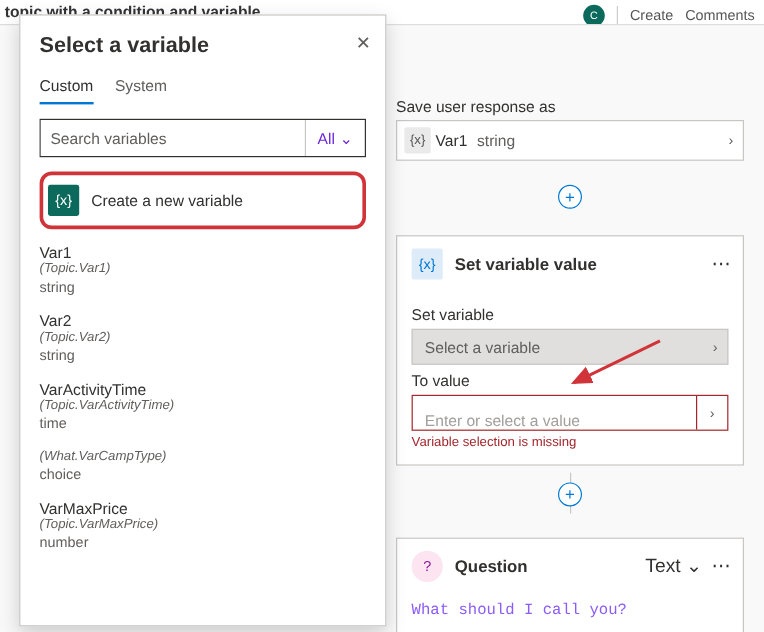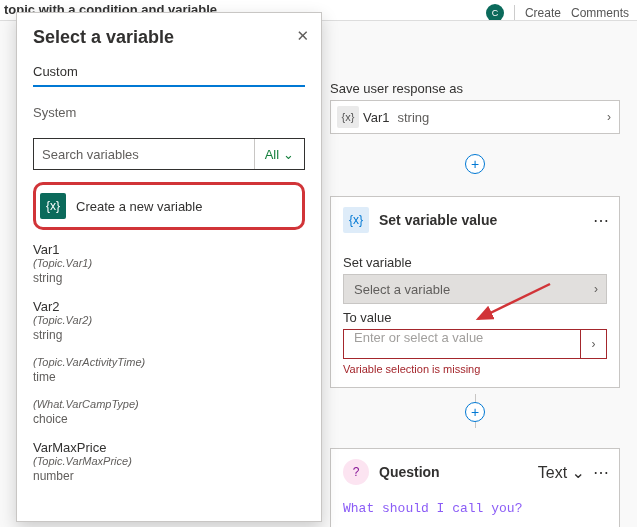--- a/index.html
+++ b/index.html
@@ -28,39 +28,39 @@
   
   .node-card { border:1px solid #c8c6c4; background:#fff; margin-top: 20px; }
   .node-header { display:flex; align-items:center; padding:10px 12px; gap:10px; position:relative; }
   .node-header .icon-box { width:26px; height:26px; background:#deecf9; display:flex; align-items:center; justify-content:center; color:#0078d4; font-size:12px; border-radius:2px; }
   .node-header .title { font-size:14px; font-weight:600; color:#323130; }
   .node-header .more { position:absolute; right:10px; font-size:16px; color:#323130; cursor:pointer; }
   .node-body { padding: 6px 12px 12px 12px; }
   .node-body .field-label { font-size:13px; font-weight:400; color:#323130; margin-top:6px; margin-bottom:4px; }
   .select-var-btn { width:100%; height:30px; background:#e1dfdd; border:1px solid #c8c6c4; display:flex; align-items:center; padding:0 10px; font-size:13px; color:#605e5c; position:relative; cursor:pointer; }
   .select-var-btn .chev { position:absolute; right:8px; font-size:12px; }
-  .to-value-input { width:100%; height:30px; border:1px solid #a4262c; display:flex; align-items:flex-start; padding:0 10px; font-size:13px; color:#a19f9d; position:relative; }
+  .to-value-input { width:100%; height:30px; border:1px solid #a4262c; display:flex; align-items:flex-end; padding:0 10px; font-size:13px; color:#a19f9d; position:relative; }
   .to-value-input .chev-box { position:absolute; right:0; top:0; bottom:0; width:26px; border-left:1px solid #a4262c; display:flex; align-items:center; justify-content:center; color:#605e5c; font-size:12px; cursor:pointer; }
   .error-text { font-size:11px; color:#a4262c; margin-top:4px; }
   
   .question-card .node-header .icon-box { background:#fce4f1; color:#881798; border-radius:50%; }
   .q-controls { position:absolute; right:10px; display:flex; align-items:center; gap:8px; font-size:16px; color:#323130; }
   .q-body { padding: 6px 12px 12px 12px; font-size:13px; color:#8b5cf6;font-family:Liberation Mono, monospace; }
   
   
   .popover { position:absolute; left:16px; top:12px; width:306px; background:#fff; border:1px solid #c8c6c4; box-shadow: 0 6px 16px rgba(0,0,0,0.18); z-index:10; padding: 14px 16px 10px 16px; height: 510px; overflow:hidden; }
   .popover-title { font-size:18px; font-weight:600; color:#323130; margin-bottom:16px; }
   .close-x { position:absolute; right:12px; top:14px; font-size:15px; color:#605e5c; cursor:pointer; }
-  .tabs { display:flex; gap:18px; font-size:13px; color:#605e5c; margin-bottom:12px;flex-direction:column; }
+  .tabs { display:flex; gap:18px; font-size:13px; color:#605e5c; margin-bottom:12px; }
   .tabs .tab { padding-bottom:6px; cursor:pointer; }
   .tabs .tab.active { color:#323130; border-bottom:2px solid #0078d4; font-weight:400; }
   .search-row { display:flex; border:1px solid #323130; height:32px; margin-bottom:12px; }
   .search-row input { flex:1; border:none; outline:none; padding:0 8px; font-size:13px; color:#323130; }
   .search-row input::placeholder { color:#605e5c; }
-  .all-drop { border-left:1px solid #c8c6c4; padding:0 10px; display:flex; align-items:center; gap:4px; font-size:13px; color:#15803d; cursor:pointer; }
+  .all-drop { border-left:1px solid #c8c6c4; padding:0 10px; display:flex; align-items:center; gap:4px; font-size:13px; color:#6d28d9; cursor:pointer; }
   .create-row { display:flex; align-items:center; gap:10px; padding:8px 4px; cursor:pointer; border:3px solid #d13438; border-radius:10px; margin-bottom:10px; }
   .create-row .create-icon { width:26px; height:26px; background:#0b6a5b; color:#fff; display:flex; align-items:center; justify-content:center; font-size:12px; border-radius:2px; }
   .create-row .create-label { font-size:13px; color:#323130; }
   .var-list { display:flex; flex-direction:column; gap:14px; padding-top:2px; }
   .var-item .v-name { font-size:13px; color:#323130; }
   .var-item .v-topic { font-size:11px; font-style:italic; color:#605e5c; }
   .var-item .v-type { font-size:12px; color:#605e5c; margin-top:2px; }
 
   
   .arrow { position:absolute; left:470px; top:258px; z-index:5; pointer-events:none; }
@@ -168,20 +168,21 @@
       <div class="v-name">Var1</div>
       <div class="v-topic">(Topic.Var1)</div>
       <div class="v-type">string</div>
     </div>
     <div class="var-item">
       <div class="v-name">Var2</div>
       <div class="v-topic">(Topic.Var2)</div>
       <div class="v-type">string</div>
     </div>
     <div class="var-item">
+      <div class="v-name">VarActivityTime</div>
       <div class="v-topic">(Topic.VarActivityTime)</div>
       <div class="v-type">time</div>
     </div>
     <div class="var-item">
       <div class="v-topic">(What.VarCampType)</div>
       <div class="v-type">choice</div>
     </div>
     <div class="var-item">
       <div class="v-name">VarMaxPrice</div>
       <div class="v-topic">(Topic.VarMaxPrice)</div>

